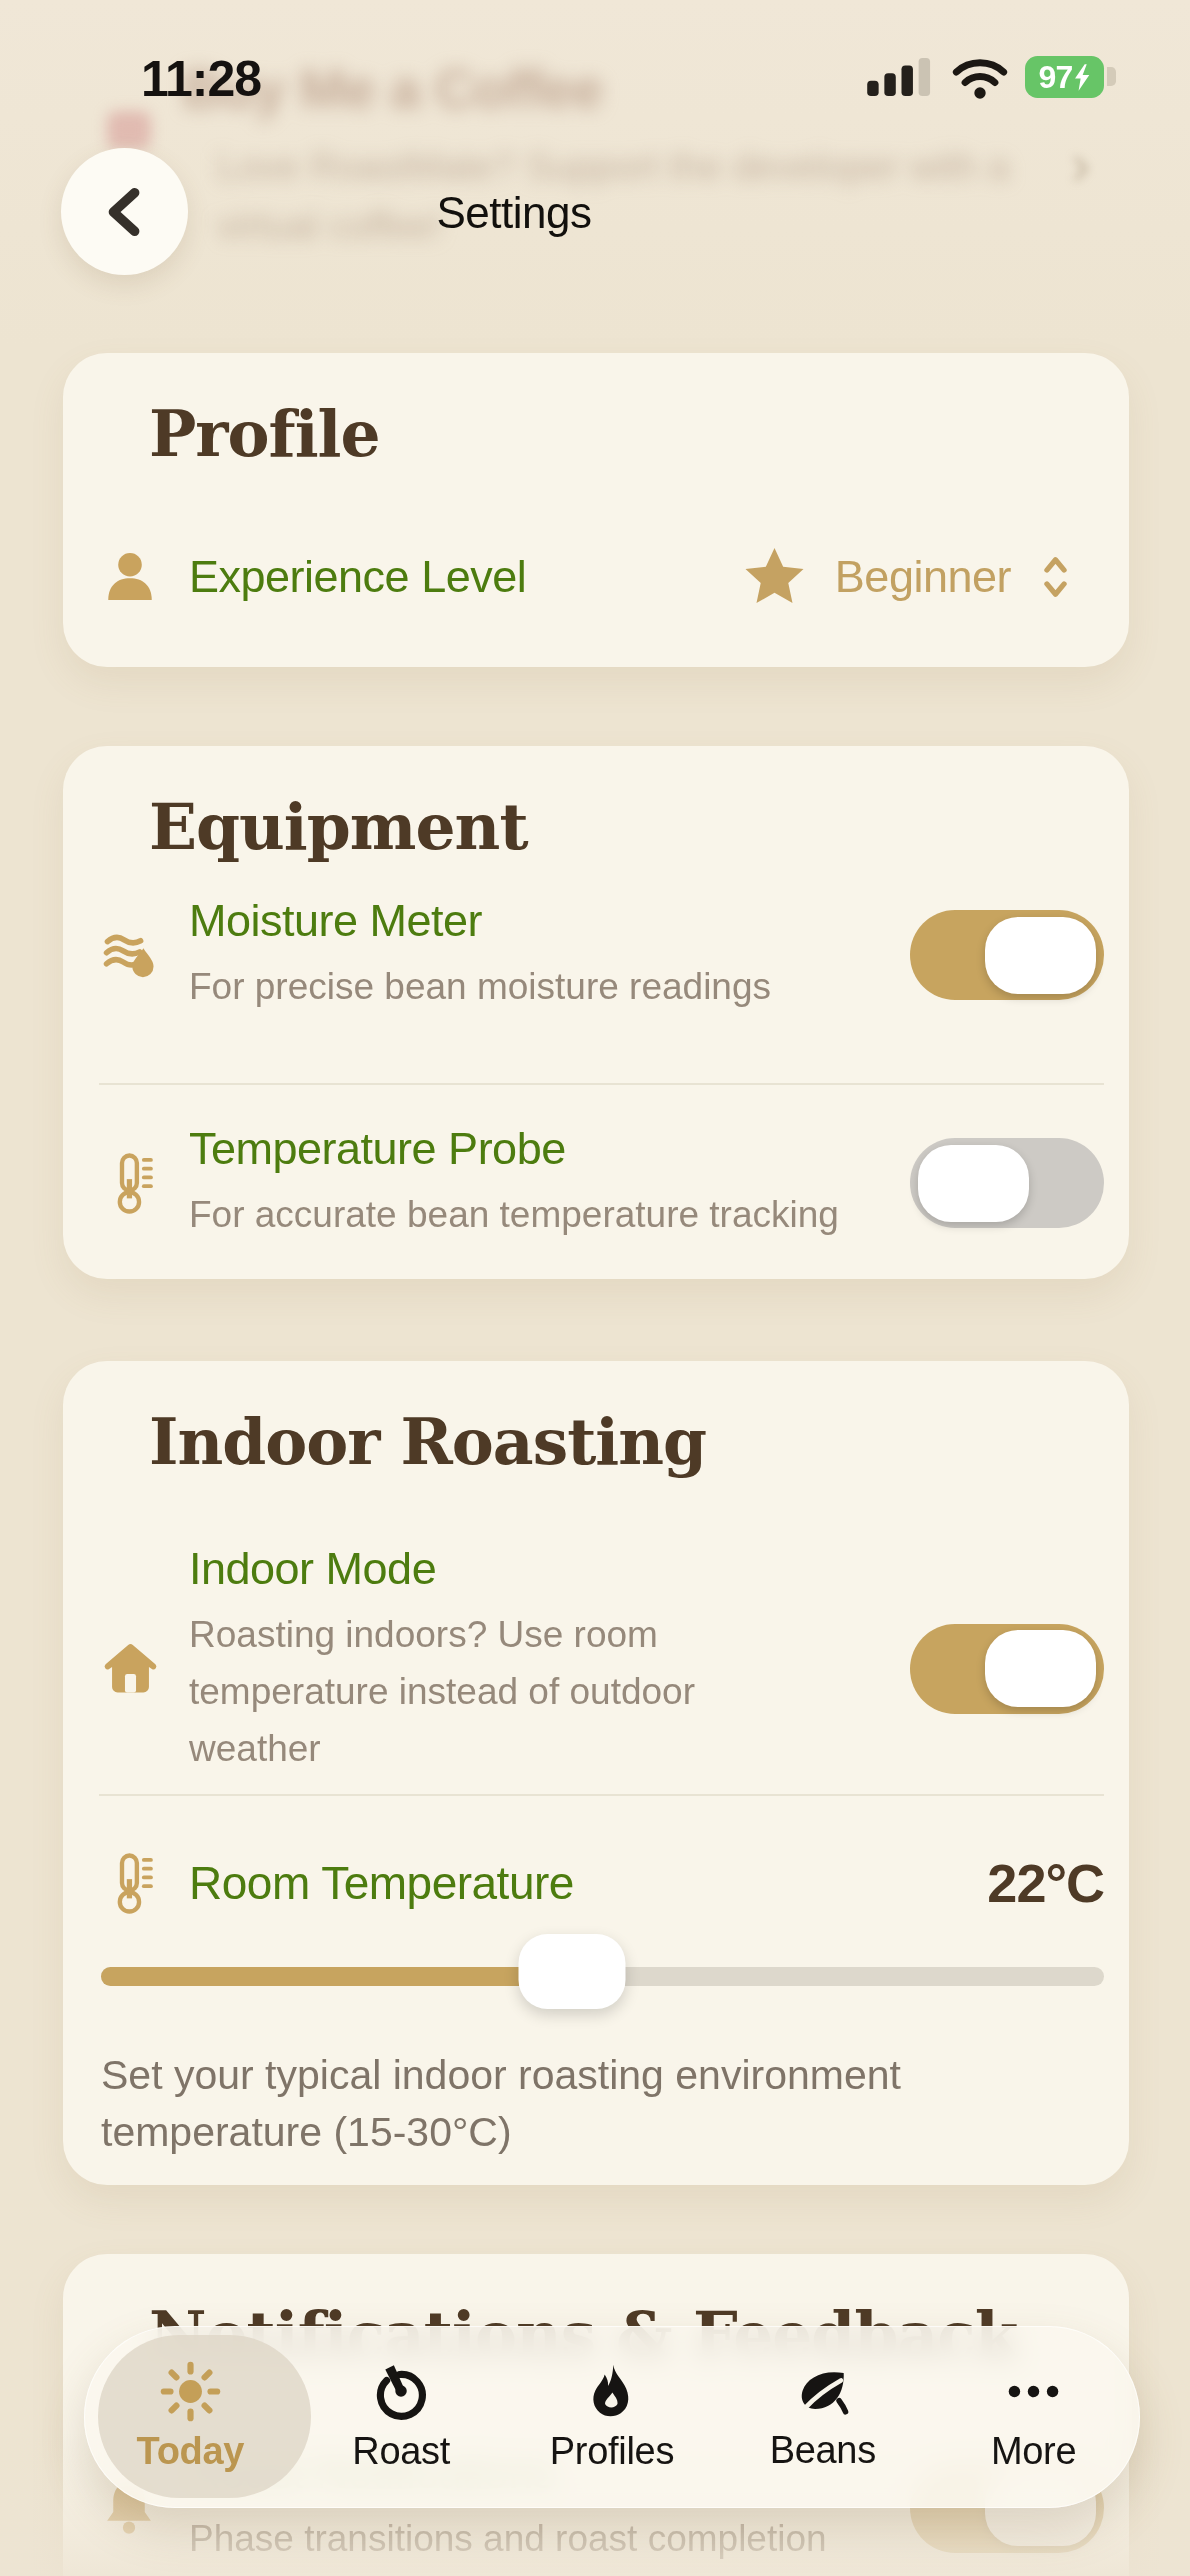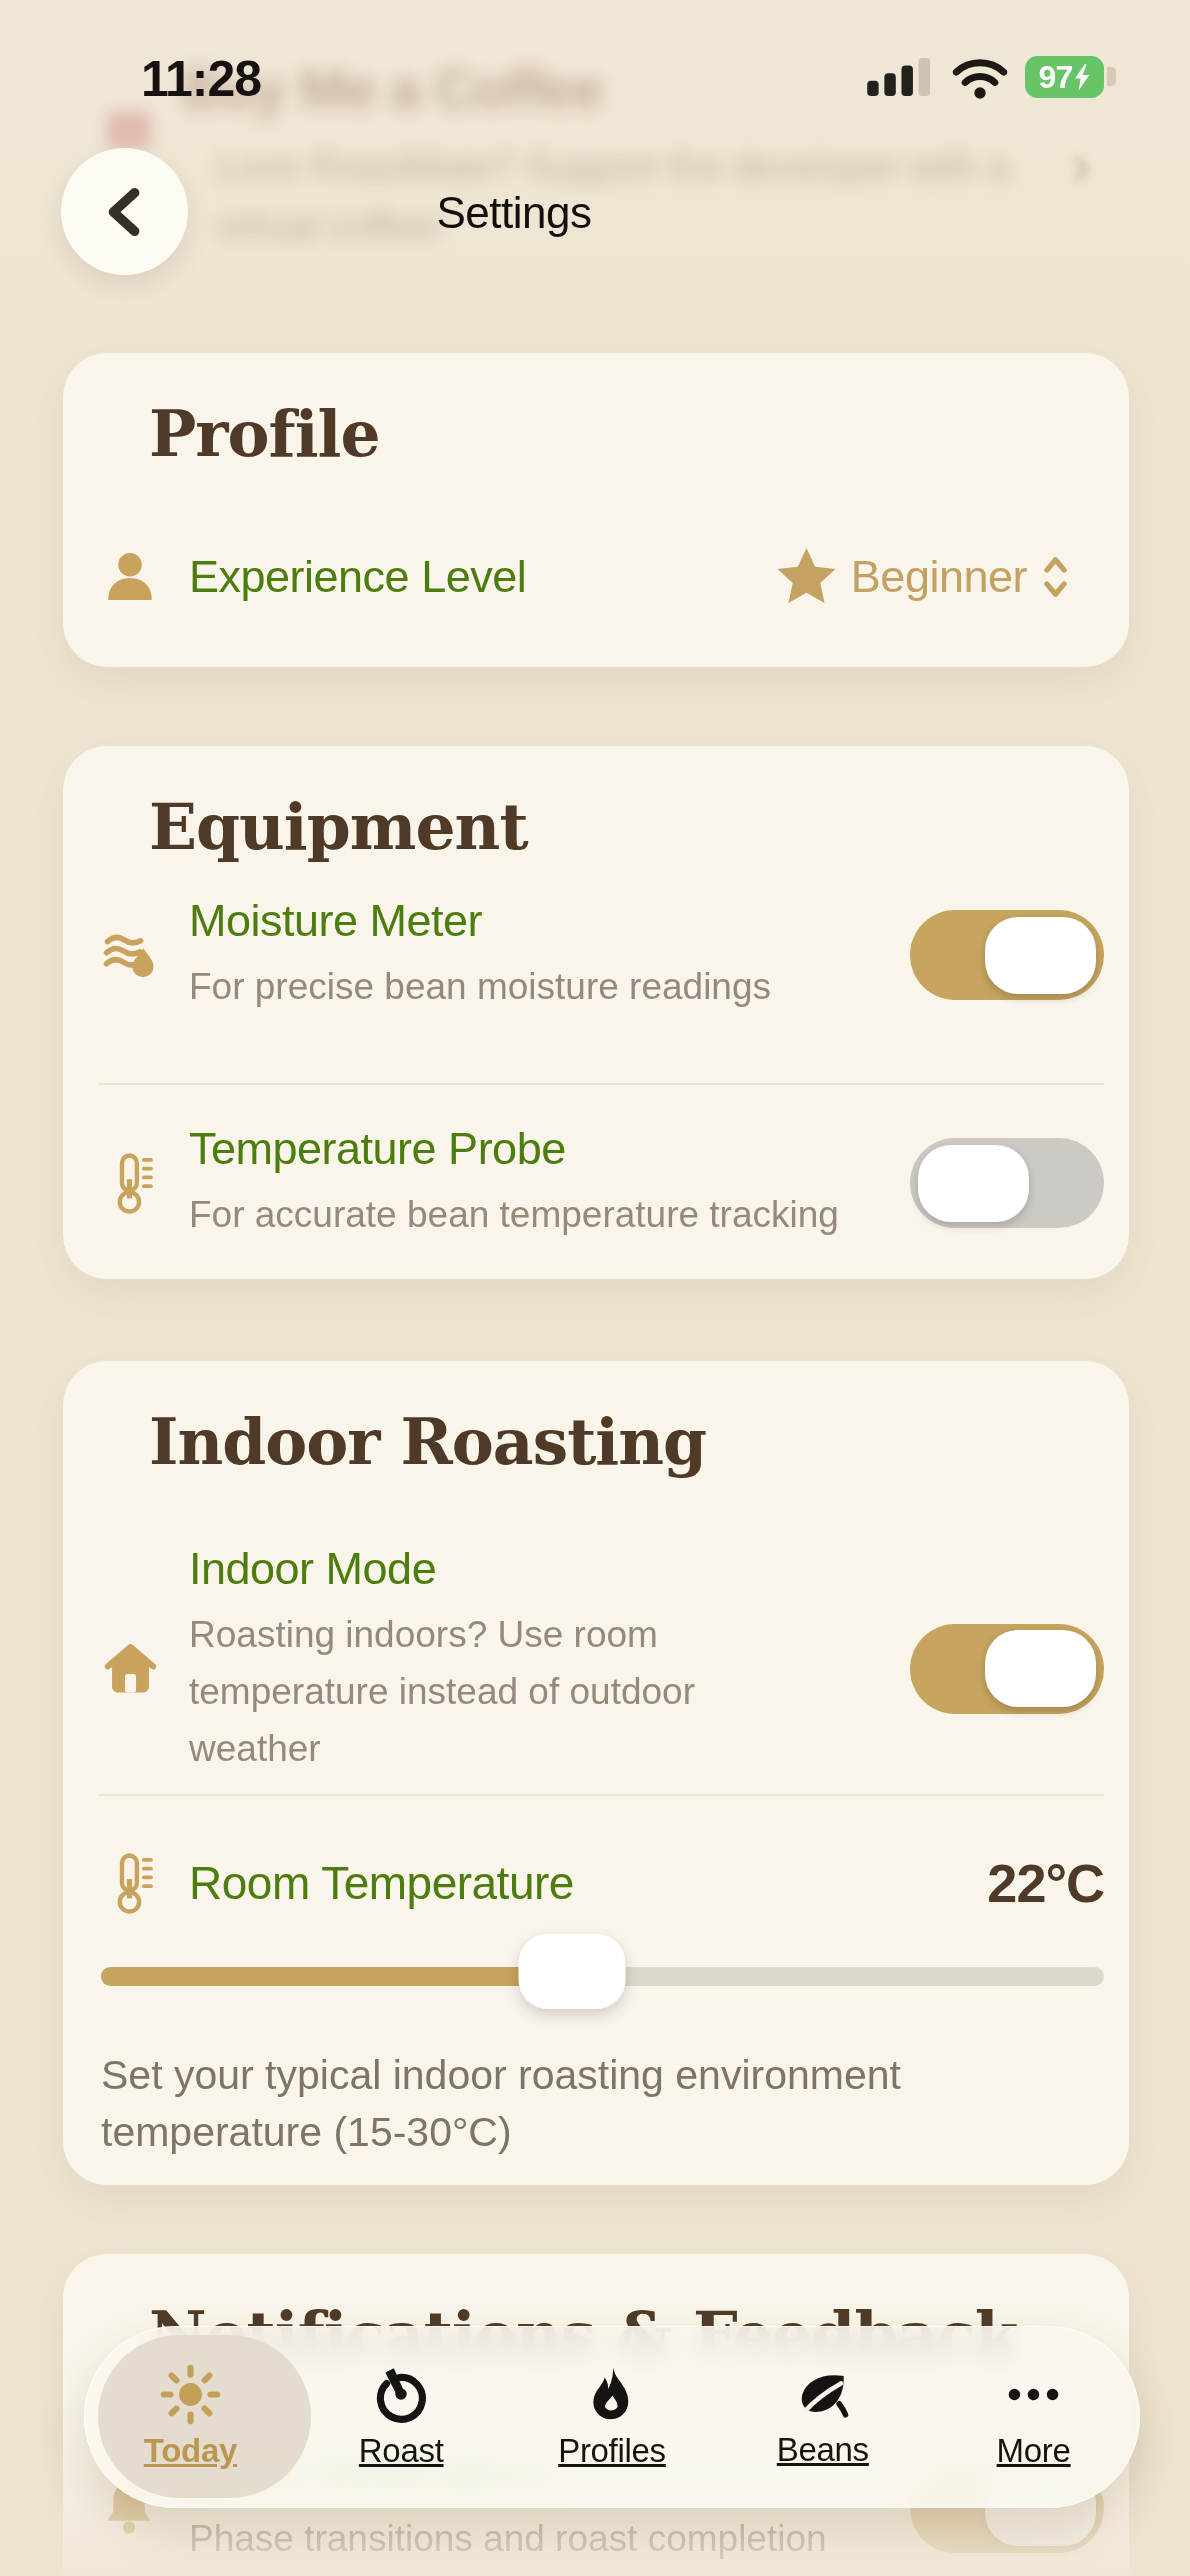--- a/index.html
+++ b/index.html
@@ -49,21 +49,21 @@
   .row{position:absolute;left:38px;right:25px;display:flex;align-items:center;}
   .row .icon-col{width:88px;flex:0 0 88px;display:flex;align-items:center;}
   .row .text-col{flex:1;min-width:0;}
   .row-title{font-size:45px;color:#4d7c0f;letter-spacing:-0.5px;line-height:1.15;}
   .row-sub{font-size:37px;color:#96897B;line-height:1.55;margin-top:11px;}
   .divider{position:absolute;left:36px;right:25px;height:1.9px;background:#E8E3D3;}
 
   
   #card-profile{top:353px;height:314px;}
   #card-profile .row{top:161px;height:125px;}
-  .exp-picker{display:flex;align-items:center;gap:13px;margin-left:auto;padding-right:33px;}
+  .exp-picker{display:flex;align-items:center;gap:29px;margin-left:auto;padding-right:33px;}
   .exp-value{font-size:45px;color:#C2A162;letter-spacing:-0.5px;}
 
   
   .toggle{position:relative;width:194px;height:90px;border-radius:45px;flex:0 0 194px;}
   .toggle.on{background:#C7A45F;}
   .toggle.off{background:#CDCAC5;}
   .toggle .knob{position:absolute;top:6.7px;width:111px;height:77px;border-radius:33px;background:#FFFFFF;
     box-shadow:0 3.8px 9.6px rgba(0,0,0,.18);}
   .toggle.on .knob{right:7.7px;}
   .toggle.off .knob{left:7.7px;}
@@ -103,21 +103,21 @@
   
   .tabbar{position:absolute;z-index:6;left:84px;top:2326px;width:1056px;height:182px;border-radius:91px;
     background:rgba(250,247,238,.88);
     -webkit-backdrop-filter:blur(13.4px);backdrop-filter:blur(13.4px);
     border:1.9px solid rgba(255,255,255,.7);
     box-shadow:0 21px 46px rgba(120,95,55,.20);box-sizing:border-box;}
   .tab-highlight{position:absolute;left:13.4px;top:7.7px;width:213px;height:163px;border-radius:82px;
     background:rgba(222,214,199,.8);}
   .tabs{position:absolute;inset:0;display:flex;}
   .tab{flex:1;display:flex;flex-direction:column;align-items:center;justify-content:center;gap:7.7px;position:relative;}
-  .tab-label{font-size:33px;font-weight:500;color:#161412;letter-spacing:-0.3px;text-decoration:underline;}
+  .tab-label{font-size:38px;font-weight:500;color:#161412;letter-spacing:-0.3px;}
   .tab.active .tab-label{color:#BB9650;font-weight:600;}
 </style>
 </head>
 <body>
 
 <div class="screen">
 
   <div>
     <div class="ghost ghost-title">Buy Me a Coffee</div>
     <div class="ghost ghost-heart"></div>

